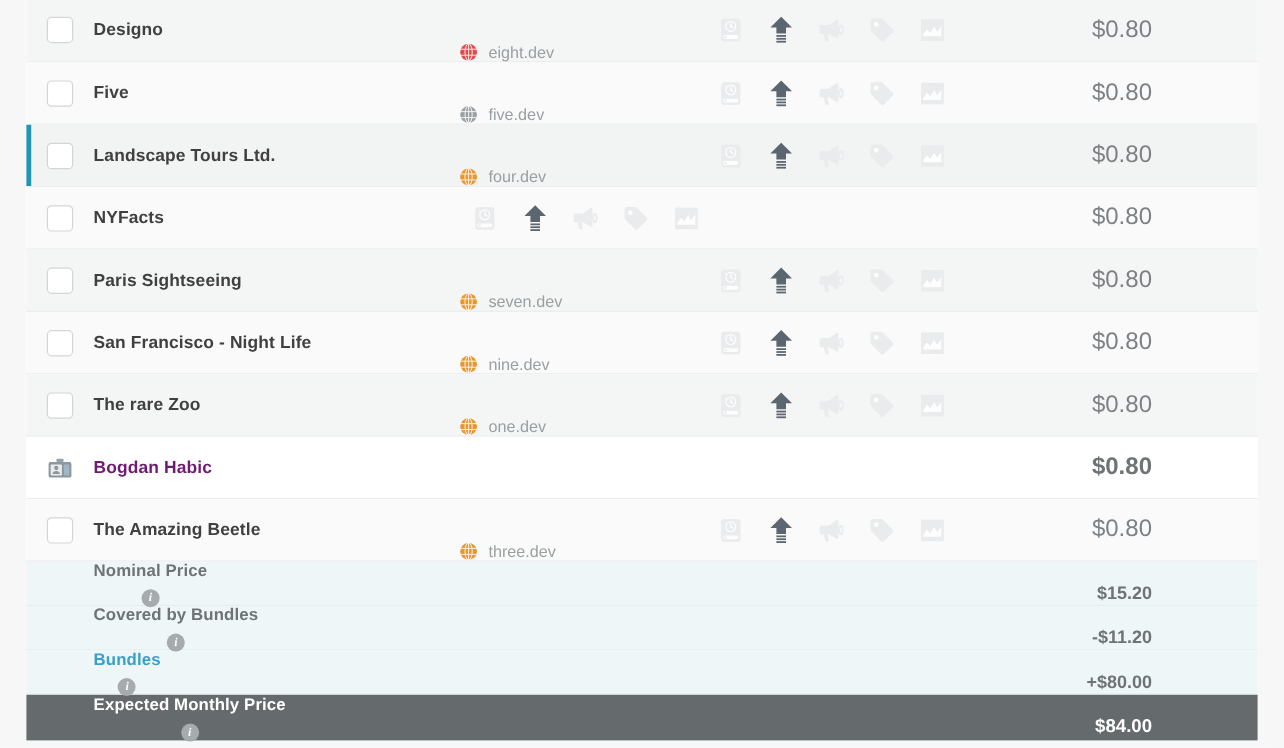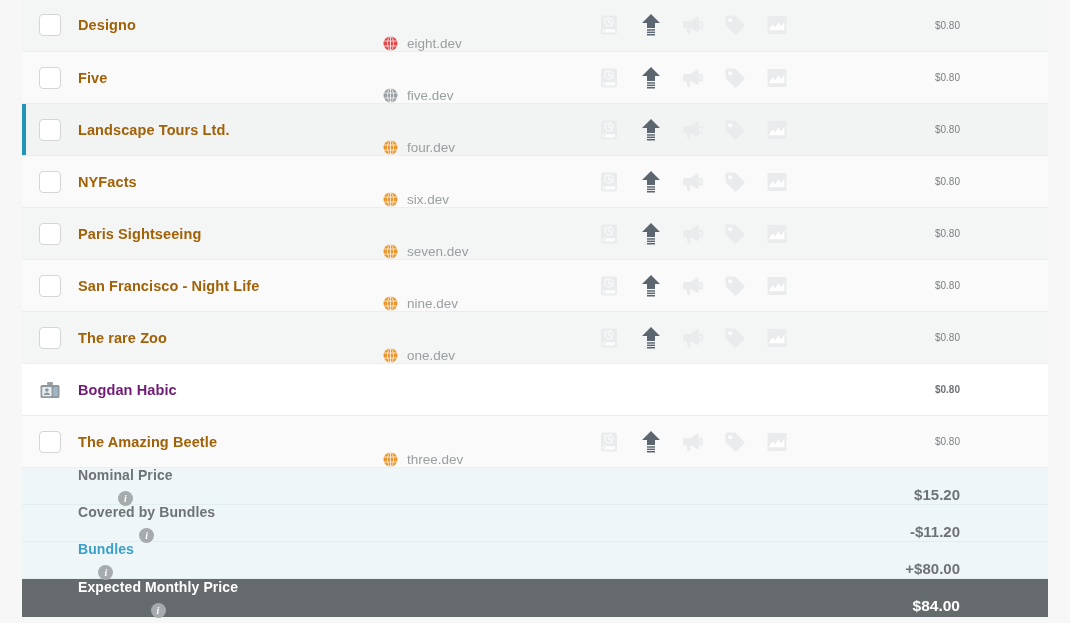--- a/index.html
+++ b/index.html
@@ -41,34 +41,34 @@
   .c-check { width: 56px; display: flex; justify-content: center; align-items: center; }
   .checkbox {
     width: 22px; height: 22px;
     border: 1px solid #d3d5d6; border-radius: 4px;
     background: #fff;
   }
   .badge-icon { width: 20px; height: 16px; display: block; }
 
   .c-name { width: 305px; padding-left: 0; }
   .name-link {
-    color: #a16207; font-size: 14.5px; font-weight: 600;
+    color: #404040; font-size: 14.5px; font-weight: 600;
     letter-spacing: .1px; cursor: pointer; text-decoration: none; text-align: center;
   }
   .name-plain { color: #701a75; font-size: 14.5px; font-weight: 600; letter-spacing: .1px; }
 
   .c-domain { width: 205px; display: flex; align-items: flex-start; gap: 9px; margin-top: 36px; }
   .globe { width: 15px; height: 15px; border-radius: 50%; display: block; flex: 0 0 auto; }
   .domain-text { color: #9a9fa1; font-size: 13.5px; }
 
   .c-icons { width: 235px; display: flex; align-items: center; gap: 0; }
   .icoslot { width: 42px; display: flex; justify-content: center; align-items: center; }
   .icoslot svg { display: block; }
 
-  .c-price { flex: 1; text-align: right; padding-right: 88px; color: #7d8184; font-size: 10px; }
+  .c-price { flex: 1; text-align: right; padding-right: 88px; color: #7d8184; font-size: 20px; }
   .c-price.bold { font-weight: bold; color: #6f7376; }
 
   
   .srow {
     display: flex; align-items: center; height: 37px;
     background: #eef6f8;
     border-bottom: 1px solid #e3eef1;
   }
   .srow .lbl {
     padding-left: 56px; display: flex; align-items: center; gap: 8px;
@@ -279,32 +279,20 @@
             </svg>
           </div>
         </div>
         <div class="c-price">$0.80</div>
       </div>
       <div class="row">
         <div class="c-check">
           <div class="checkbox"></div>
         </div>
         <div class="c-name"><span class="name-link">NYFacts</span></div>
-        <div class="c-domain">
-          <span class="globe"><svg width="15" height="15" viewBox="0 0 15 15" aria-hidden="true">
-<circle cx="7.5" cy="7.5" r="7" fill="#e8962e"></circle>
-<g stroke="#fff" stroke-width=".85" fill="none" opacity=".85">
-  <ellipse cx="7.5" cy="7.5" rx="3" ry="7"></ellipse>
-  <line x1="0.7" y1="5" x2="14.3" y2="5"></line>
-  <line x1="0.7" y1="10" x2="14.3" y2="10"></line>
-  <line x1="7.5" y1="0.5" x2="7.5" y2="14.5"></line>
-</g>
-            </svg></span>
-          <span class="domain-text">six.dev</span>
-        </div>
         <div class="c-icons">
           <div class="icoslot">
             <svg width="22" height="22" viewBox="0 0 22 22" aria-hidden="true">
 <rect x="3" y="1.5" width="16" height="19" rx="2.5" fill="#e9ebec"></rect>
 <rect x="4.8" y="15.2" width="12.4" height="3.2" rx="1.1" fill="#fff" opacity=".9"></rect>
 <circle cx="6.6" cy="16.8" r="1" fill="#e9ebec"></circle>
 <circle cx="11" cy="8" r="4.6" fill="#fff" opacity=".92"></circle>
 <circle cx="11" cy="8" r="3.6" fill="#e9ebec"></circle>
 <path d="M11 5.7V8l1.9 1.1" stroke="#fff" stroke-width="1.1" fill="none" stroke-linecap="round"></path>
 <path d="M7.4 4.6 6.1 4.3l.3 1.4" fill="#fff"></path>

